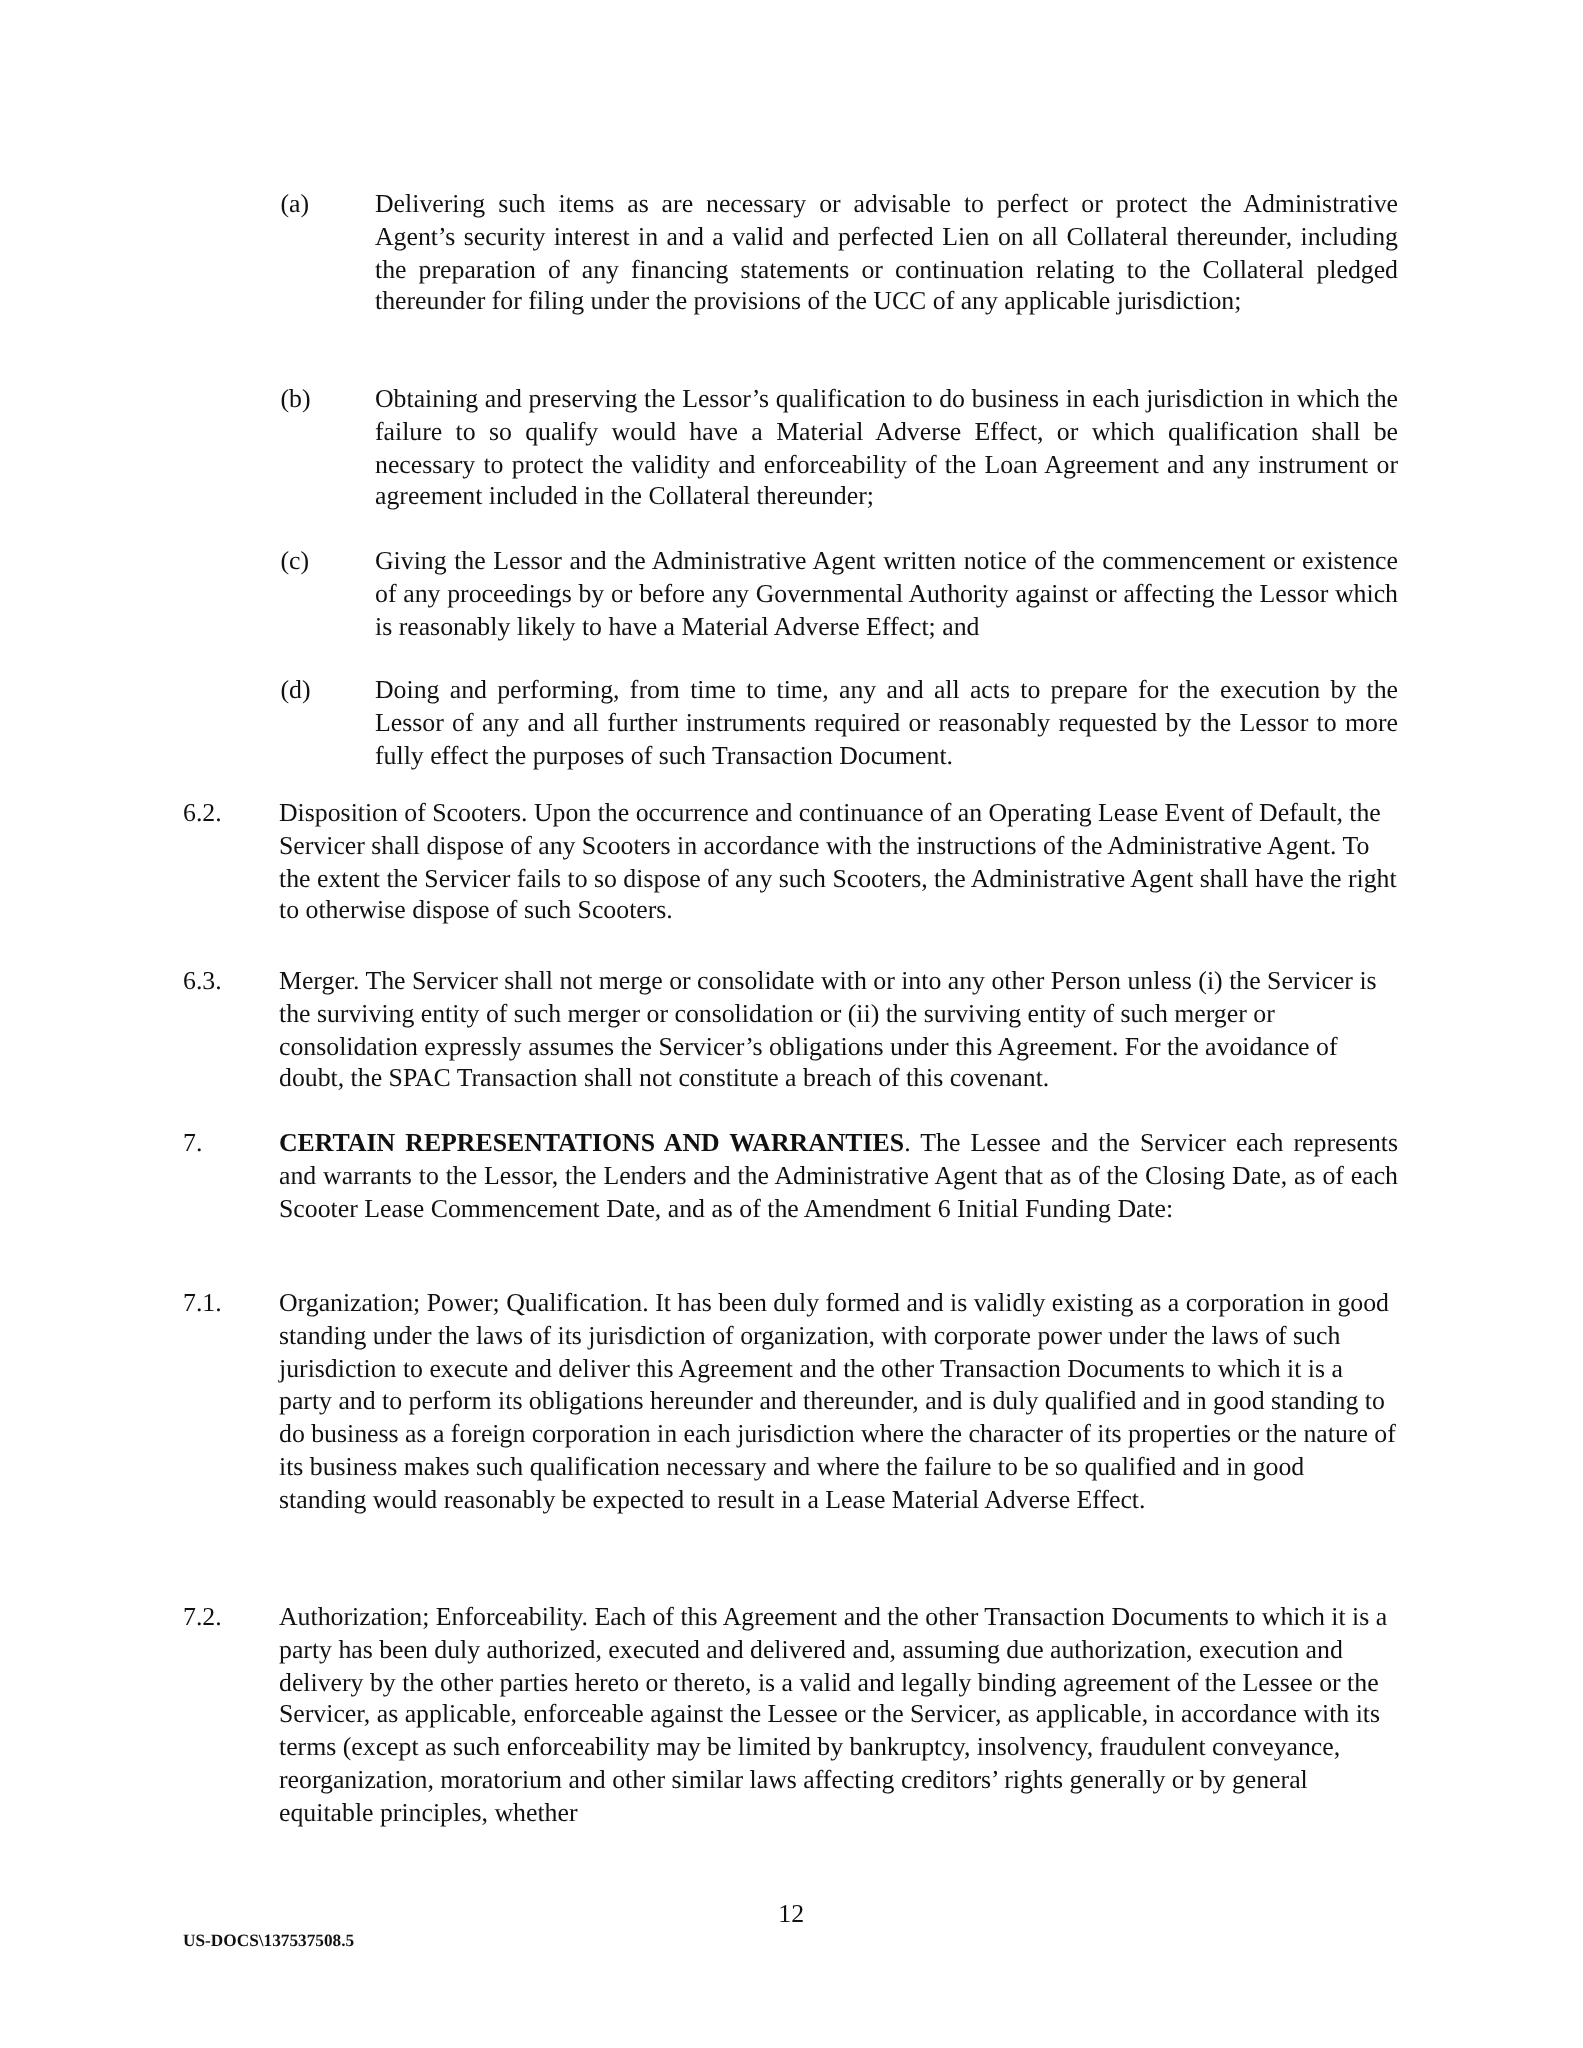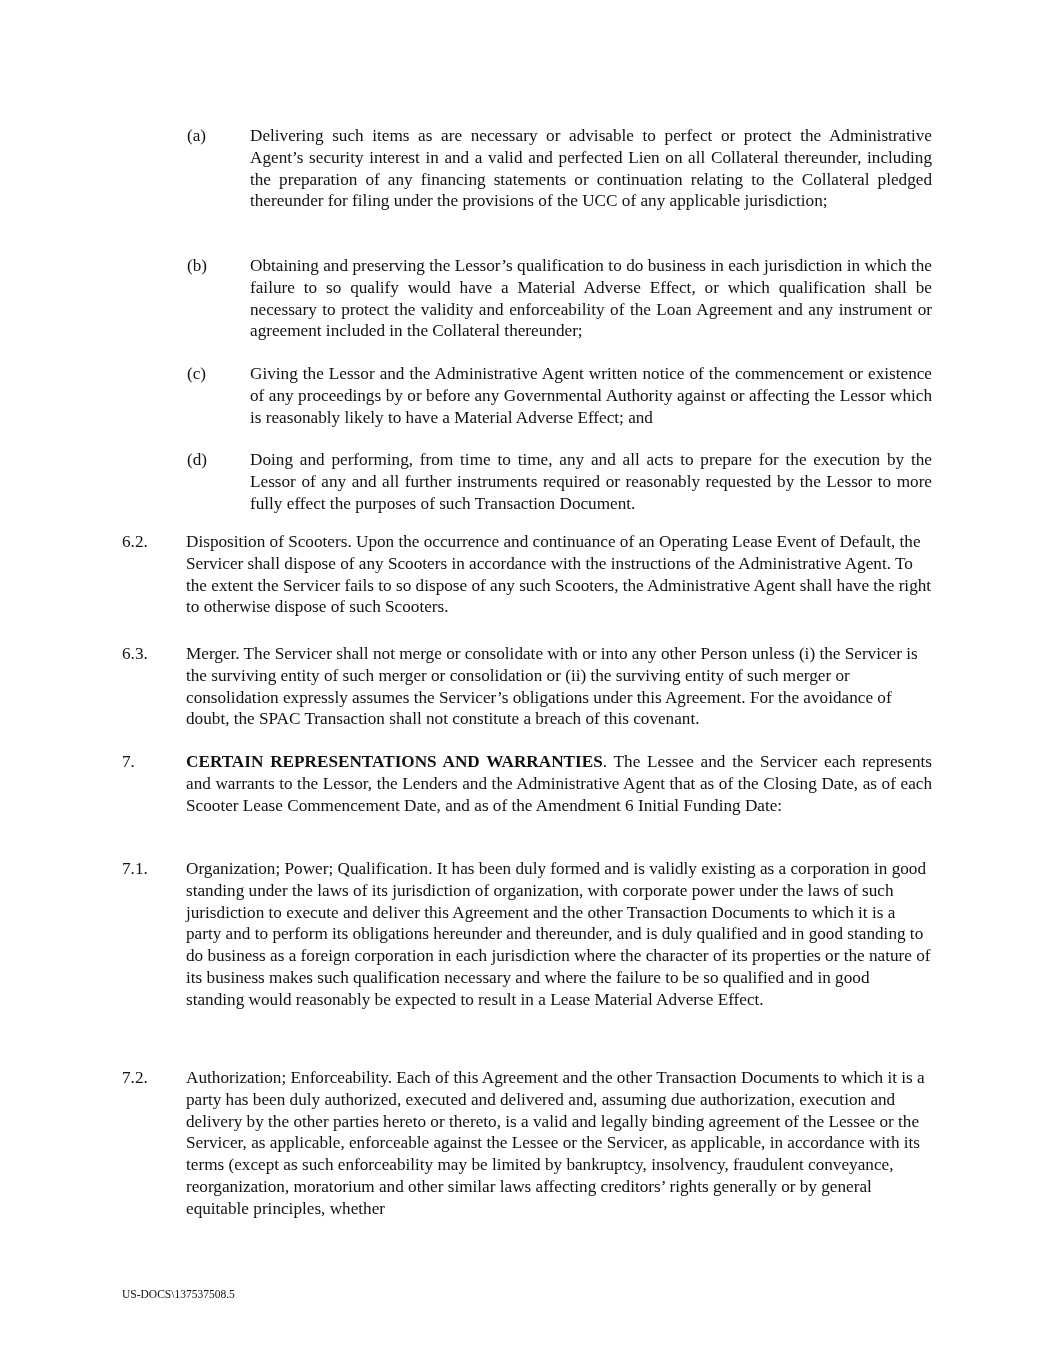--- a/index.html
+++ b/index.html
@@ -11,21 +11,21 @@
   .para { position: absolute; line-height: 21.8px; }
   .sub { left: 187px; width: 745px; }
   .sec { left: 122px; width: 810px; }
   .lbl { position: absolute; left: 0; top: 0; }
   .sub .body { margin-left: 63px; text-align: justify; }
   .sec .body { margin-left: 64px; }
   .just { text-align: justify; }
   .u { text-underline-offset: 2px; }
   .b { font-weight: bold; }
   .pagenum { position: absolute; left: 0; width: 1055px; top: 1266px; text-align: center; font-size: 17.2px; }
-  .docid { position: absolute; left: 122px; top: 1288px; font-size: 11.5px; }
+  .docid { position: absolute; left: 122px; top: 1288px; font-size: 11.5px; font-weight: bold; }
 </style>
 </head>
 <body>
 
 <div class="page">
 
   <div class="para sub" style="top:125px;">
     <span class="lbl">(a)</span>
     <div class="body">Delivering such items as are necessary or advisable to perfect or protect the Administrative Agent’s security interest in and a valid and perfected Lien on all Collateral thereunder, including the preparation of any financing statements or continuation relating to the Collateral pledged thereunder for filing under the provisions of the UCC of any applicable jurisdiction;</div>
   </div>
@@ -63,14 +63,15 @@
   <div class="para sec" style="top:858px;">
     <span class="lbl">7.1.</span>
     <div class="body"><span class="u">Organization; Power; Qualification</span><span>.</span><span>  It has been duly formed and is validly existing as a corporation in good standing under the laws of its jurisdiction of organization, with corporate power under the laws of such jurisdiction to execute and deliver this Agreement and the other Transaction Documents to which it is a party and to perform its obligations hereunder and thereunder, and is duly qualified and in good standing to do business as a foreign corporation in each jurisdiction where the character of its properties or the nature of its business makes such qualification necessary and where the failure to be so qualified and in good standing would reasonably be expected to result in a Lease Material Adverse Effect.</span></div>
   </div>
 
   <div class="para sec" style="top:1023px;margin-top:44px;">
     <span class="lbl">7.2.</span>
     <div class="body"><span class="u">Authorization; Enforceability</span><span>.</span><span>  Each of this Agreement and the other Transaction Documents to which it is a party has been duly authorized, executed and delivered and, assuming due authorization, execution and delivery by the other parties hereto or thereto, is a valid and legally binding agreement of the Lessee or the Servicer, as applicable, enforceable against the Lessee or the Servicer, as applicable, in accordance with its terms (except as such enforceability may be limited by bankruptcy, insolvency, fraudulent conveyance, reorganization, moratorium and other similar laws affecting creditors’ rights generally or by general equitable principles, whether</span></div>
   </div>
 
+  <div class="pagenum">12</div>
   <div class="docid">US-DOCS\137537508.5</div>
 </div>
 
 </body></html>

